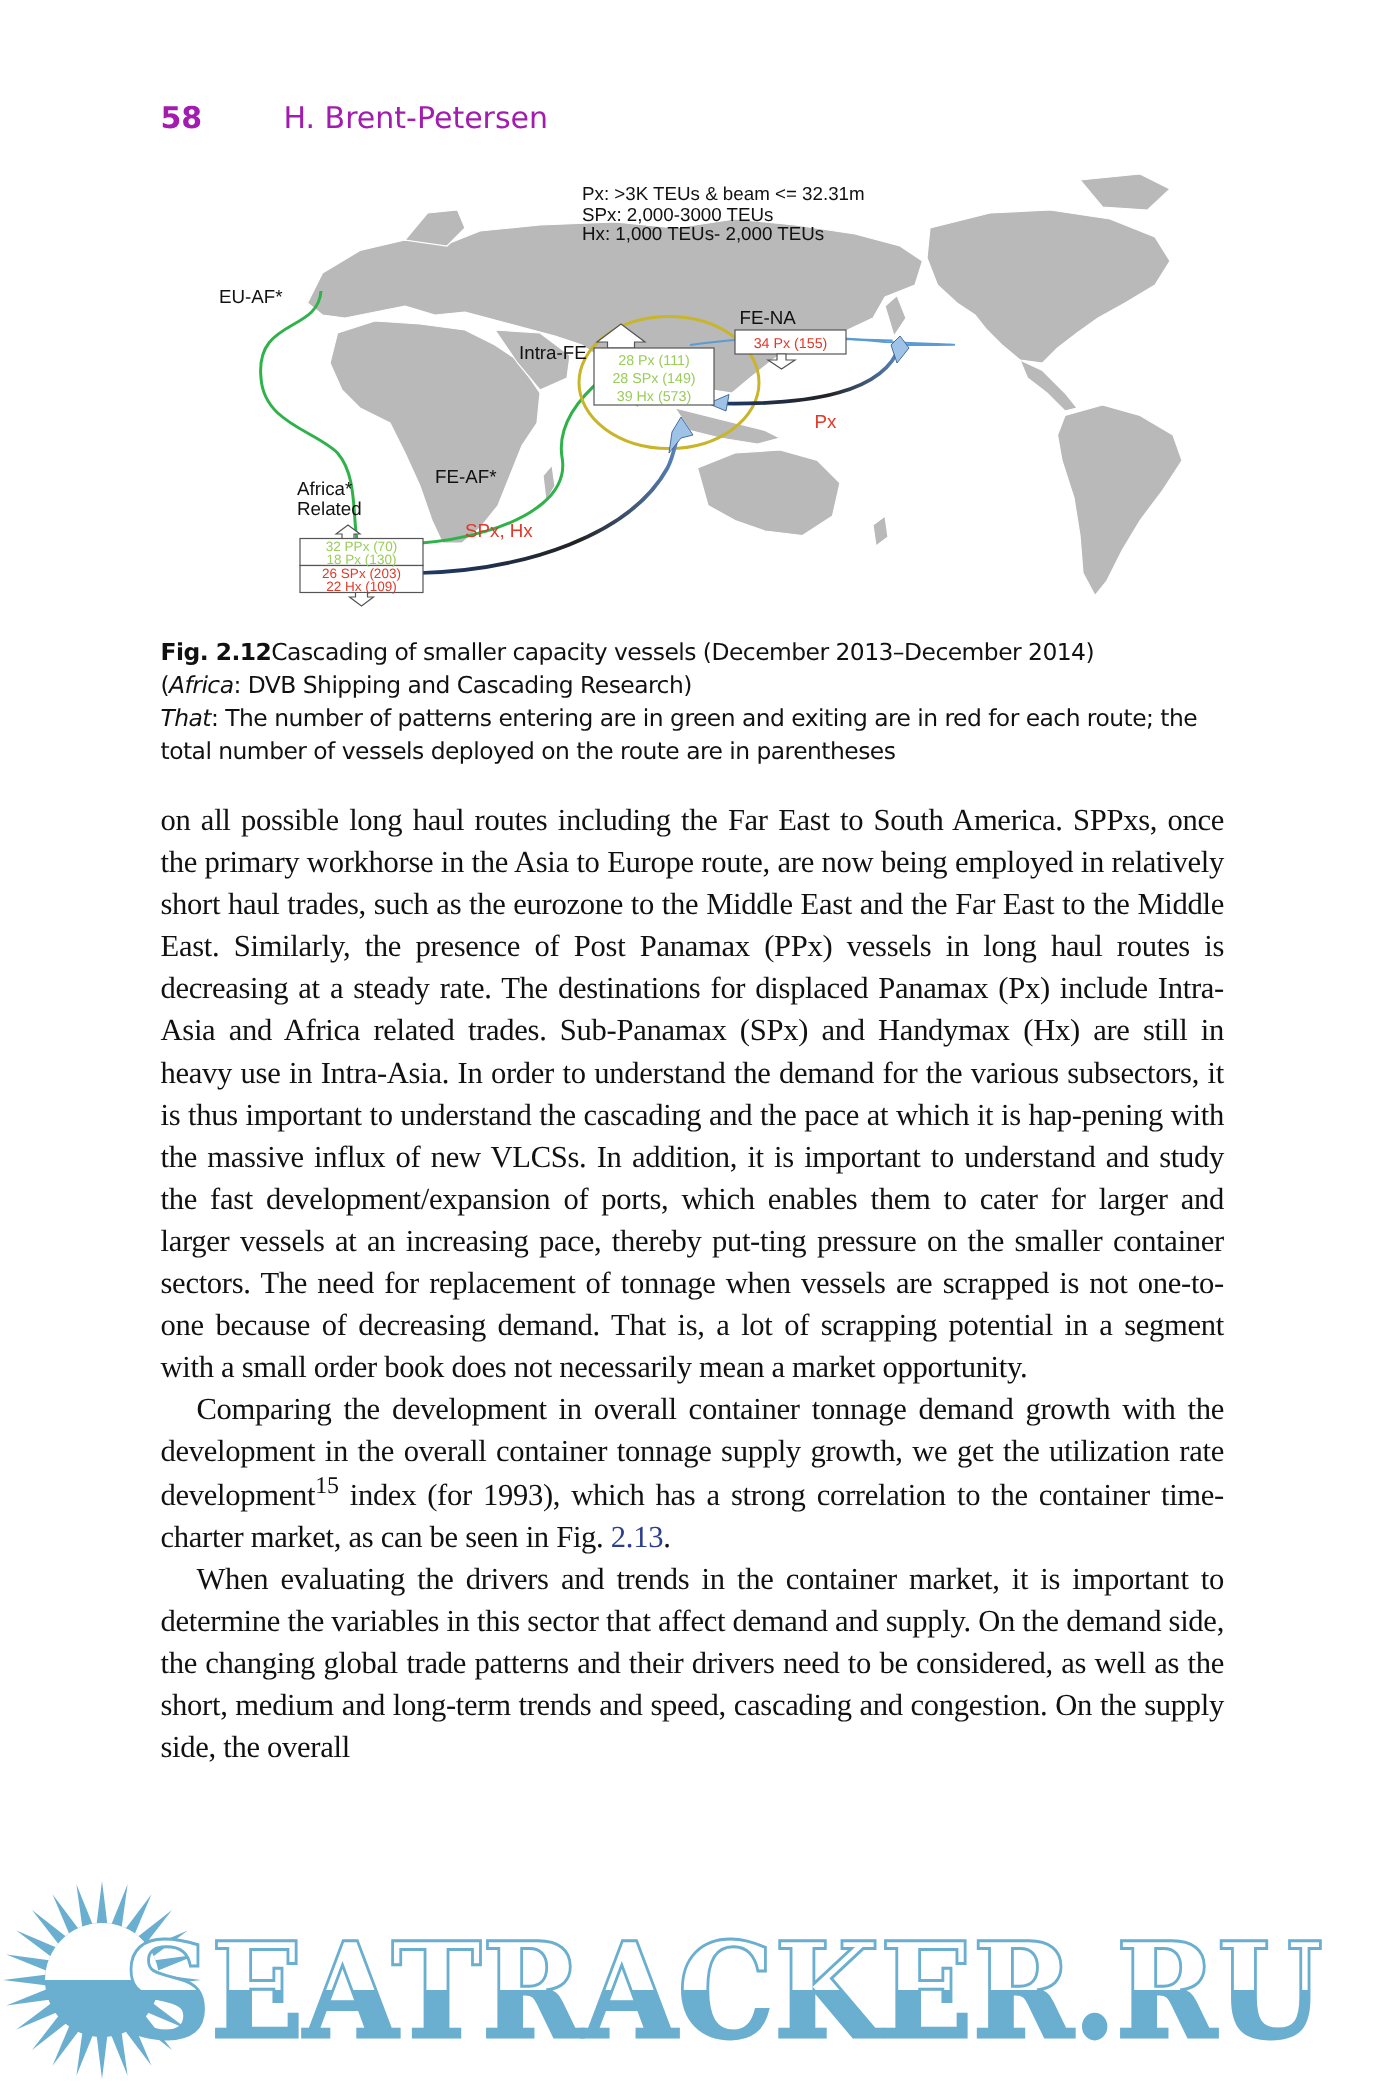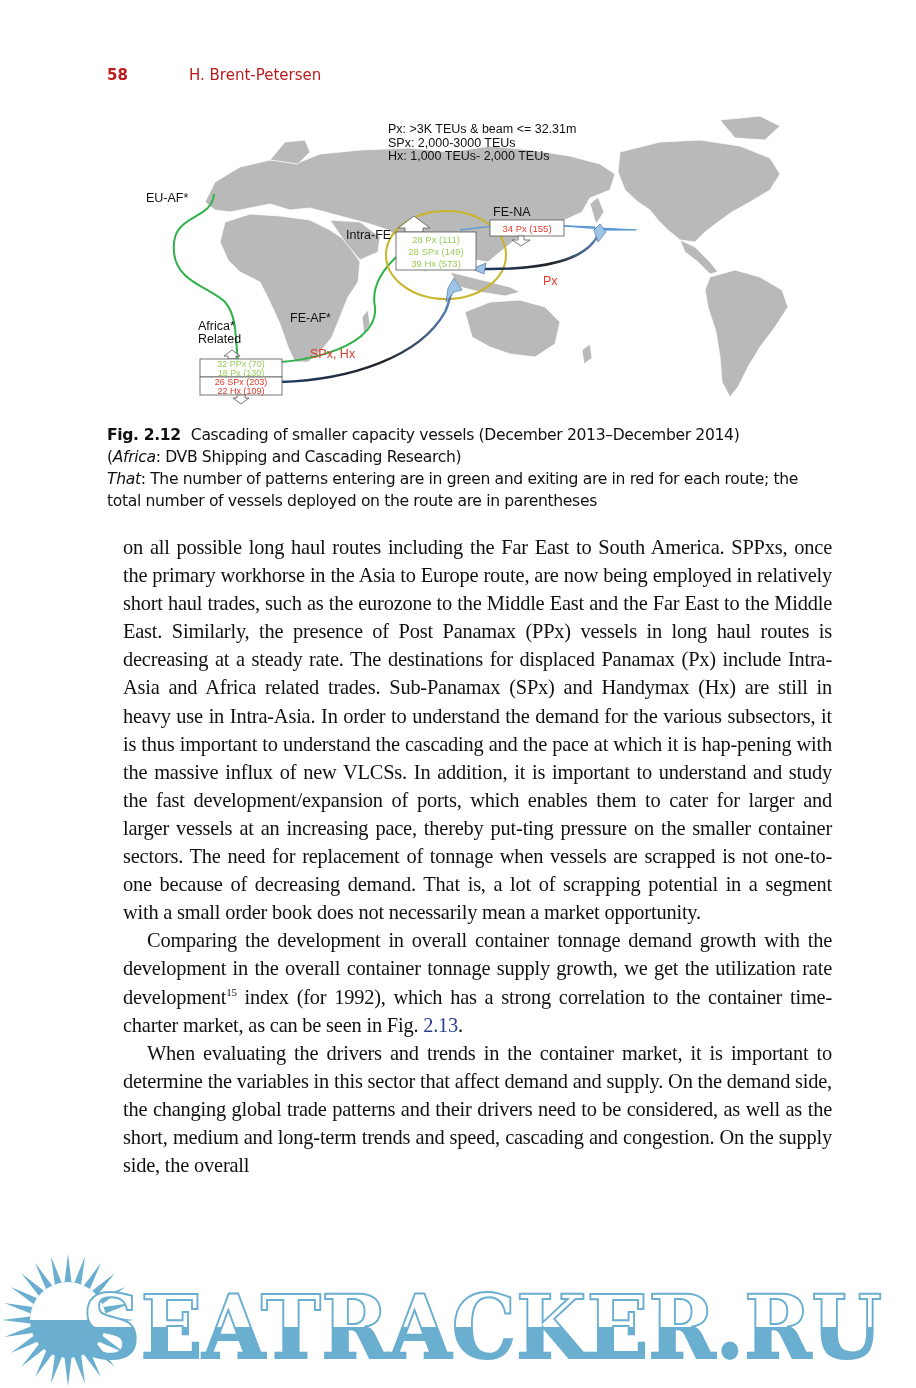--- a/index.html
+++ b/index.html
@@ -1,27 +1,27 @@
 <!DOCTYPE html>
 <html><head>
 <meta charset="utf-8">
 <style>
   html, body { margin: 0; padding: 0; background: #ffffff; }
   body { width: 916px; height: 1388px; position: relative; overflow: hidden; }
-  .running-head { position: absolute; left: 107px; top: 66px; font-family: "DejaVu Sans", sans-serif; font-size: 15px; color: #b91c1c; }
+  .running-head { position: absolute; left: 107px; top: 66px; font-family: "DejaVu Sans", sans-serif; font-size: 20px; color: #a21caf; }
   .running-head .page-num { font-weight: bold; display: inline-block; width: 82px; }
   .figure { position: absolute; left: 120px; top: 112px; width: 680px; height: 300px; }
   .figure svg { width: 680px; height: 300px; display: block; }
   .caption { position: absolute; left: 107px; top: 424px; width: 712px; font-family: "DejaVu Sans", sans-serif; font-size: 15.6px; line-height: 22px; color: #111; letter-spacing: -0.35px; }
-  .caption .fig-label { font-weight: bold; margin-right: 10px; }
+  .caption .fig-label { font-weight: bold; }
   .caption i { font-style: italic; }
-  .body-text { position: absolute; left: 107px; top: 533px; width: 709px; font-family: "Liberation Serif", serif; font-size: 20.4px; line-height: 28.1px; color: #111; text-align: justify; letter-spacing: -0.2px; margin-left: 16px; }
+  .body-text { position: absolute; left: 107px; top: 533px; width: 709px; font-family: "Liberation Serif", serif; font-size: 20.4px; line-height: 28.1px; color: #111; text-align: justify; letter-spacing: -0.2px; }
   .body-text p { margin: 0; }
   .body-text p.indent { text-indent: 24px; }
-  .body-text sup { font-size: 11px; line-height: 0; vertical-align: 8px; }
+  .body-text sup { font-size: 16px; line-height: 0; vertical-align: 8px; }
   .body-text .xref { color: #2c3f8f; }
   .watermark { position: absolute; left: 0; top: 1250px; width: 827px; height: 138px; }
   .watermark svg { width: 916px; height: 138px; display: block; }
 </style>
 </head>
 <body>
 
 <div class="running-head">
   <span class="page-num">58</span><span>H. Brent-Petersen</span>
 </div>
@@ -127,21 +127,21 @@
 </div>
 
 <div class="caption">
   <span class="fig-label">Fig. 2.12</span><span>Cascading of smaller capacity vessels (December 2013–December 2014)</span><br>
   (<i>Africa</i><span>: DVB Shipping and Cascading Research)</span><br>
   <i>That</i><span>: The number of patterns entering are in green and exiting are in red for each route; the total number of vessels deployed on the route are in parentheses</span>
 </div>
 
 <div class="body-text">
   <p>on all possible long haul routes including the Far East to South America. SPPxs, once the primary workhorse in the Asia to Europe route, are now being employed in relatively short haul trades, such as the eurozone to the Middle East and the Far East to the Middle East. Similarly, the presence of Post Panamax (PPx) vessels in long haul routes is decreasing at a steady rate. The destinations for displaced Panamax (Px) include Intra-Asia and Africa related trades. Sub-Panamax (SPx) and Handymax (Hx) are still in heavy use in Intra-Asia. In order to understand the demand for the various subsectors, it is thus important to understand the cascading and the pace at which it is hap-pening with the massive influx of new VLCSs. In addition, it is important to understand and study the fast development/expansion of ports, which enables them to cater for larger and larger vessels at an increasing pace, thereby put-ting pressure on the smaller container sectors. The need for replacement of tonnage when vessels are scrapped is not one-to-one because of decreasing demand. That is, a lot of scrapping potential in a segment with a small order book does not necessarily mean a market opportunity.</p>
-  <p class="indent"><span>Comparing the development in overall container tonnage demand growth with the development in the overall container tonnage supply growth, we get the utilization rate development</span><sup>15</sup><span> index (for 1992), which has a strong correlation to the container time-charter market, as can be seen in Fig. </span><span class="xref">2.13</span><span>.</span></p>
+  <p class="indent"><span>Comparing the development in overall container tonnage demand growth with the development in the overall container tonnage supply growth, we get the utilization rate development</span><sup>15</sup><span> index (for 1993), which has a strong correlation to the container time-charter market, as can be seen in Fig. </span><span class="xref">2.13</span><span>.</span></p>
   <p class="indent">When evaluating the drivers and trends in the container market, it is important to determine the variables in this sector that affect demand and supply. On the demand side, the changing global trade patterns and their drivers need to be considered, as well as the short, medium and long-term trends and speed, cascading and congestion. On the supply side, the overall</p>
 </div>
 
 <div class="watermark">
   <svg viewBox="0 0 916 138" xmlns="http://www.w3.org/2000/svg">
     <g>
       <g fill="#6aaed0" id="sunrays">
           <polygon points="101.76432753646749,66.00372848643352 134,70 101.76432753646749,73.99627151356648"></polygon>
           <polygon points="101.64814715186878,74.87874914770009 131.75110453507853,87.08205697676637 99.57952479764542,82.59895287533443"></polygon>
           <polygon points="99.23890114506254,83.42129111706508 125.15767664977295,103 95.24262963149606,90.34303641940241"></polygon>

